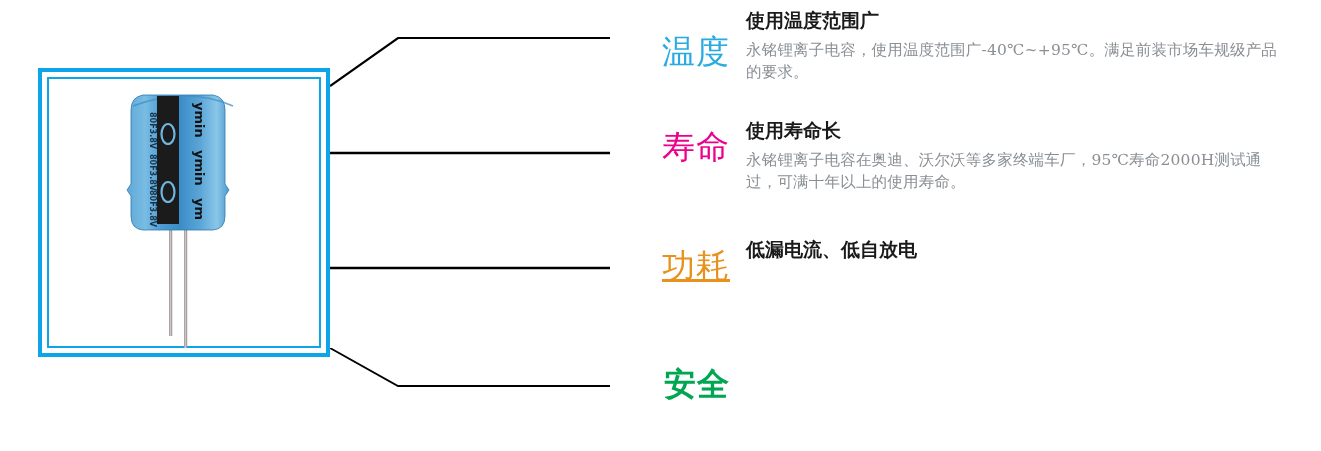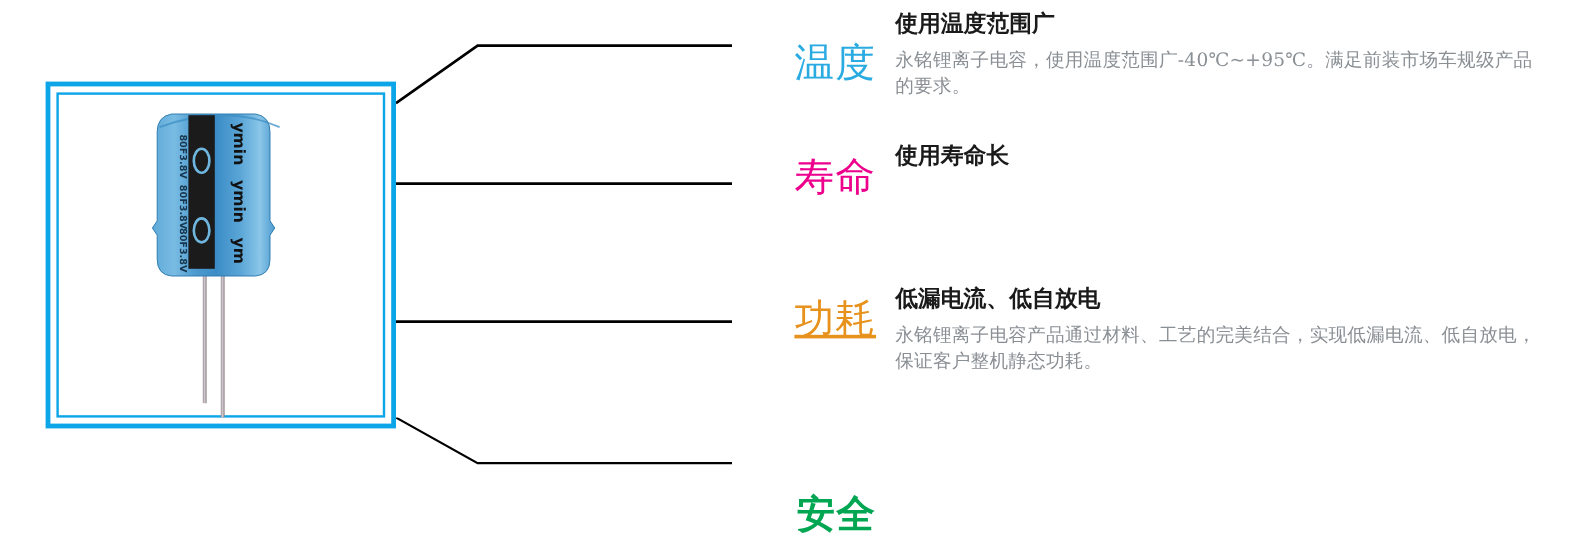--- a/index.html
+++ b/index.html
@@ -62,21 +62,21 @@
     position: absolute;
     left: 0;
     width: 130px;
     text-align: right;
     font-family: "DejaVu Sans", "Liberation Sans", sans-serif;
     font-size: 33px;
     line-height: 38px;
     letter-spacing: 1px;
     white-space: nowrap;
   }
-  .keyword.bold { font-weight: bold; font-size: 32px; margin-top: 44px; }
+  .keyword.bold { font-weight: bold; font-size: 32px; }
 
   .feature-body {
     position: absolute;
     left: 146px;
     width: 545px;
   }
   .feature-title {
     font-family: "DejaVu Serif", "Liberation Serif", serif;
     font-weight: bold;
     font-size: 19px;
@@ -203,28 +203,28 @@
   <div class="feature-body">
     <div class="feature-title">使用温度范围广</div>
     <div class="feature-desc">永铭锂离子电容，使用温度范围广-40℃~+95℃。满足前装市场车规级产品的要求。</div>
   </div>
 </div>
 
 <div class="feature-row" id="row-life">
   <div class="keyword" style="color: rgb(236, 0, 140);">寿命</div>
   <div class="feature-body">
     <div class="feature-title">使用寿命长</div>
+    <div class="feature-desc">永铭锂离子电容在奥迪、沃尔沃等多家终端车厂，95℃寿命2000H测试通过，可满十年以上的使用寿命。</div>
   </div>
 </div>
 
 <div class="feature-row" id="row-power">
   <div class="keyword" style="color: rgb(232, 146, 30);">功耗</div>
   <div class="feature-body">
     <div class="feature-title">低漏电流、低自放电</div>
-    <div class="feature-desc">永铭锂离子电容产品通过材料、工艺的完美结合，实现低漏电流、低自放电，保证客户整机静态功耗。</div>
   </div>
 </div>
 
 <div class="feature-row" id="row-safety">
   <div class="keyword bold" style="color: rgb(0, 166, 81);">安全</div>
   <div class="feature-body">
   </div>
 </div>
 
 </body></html>

